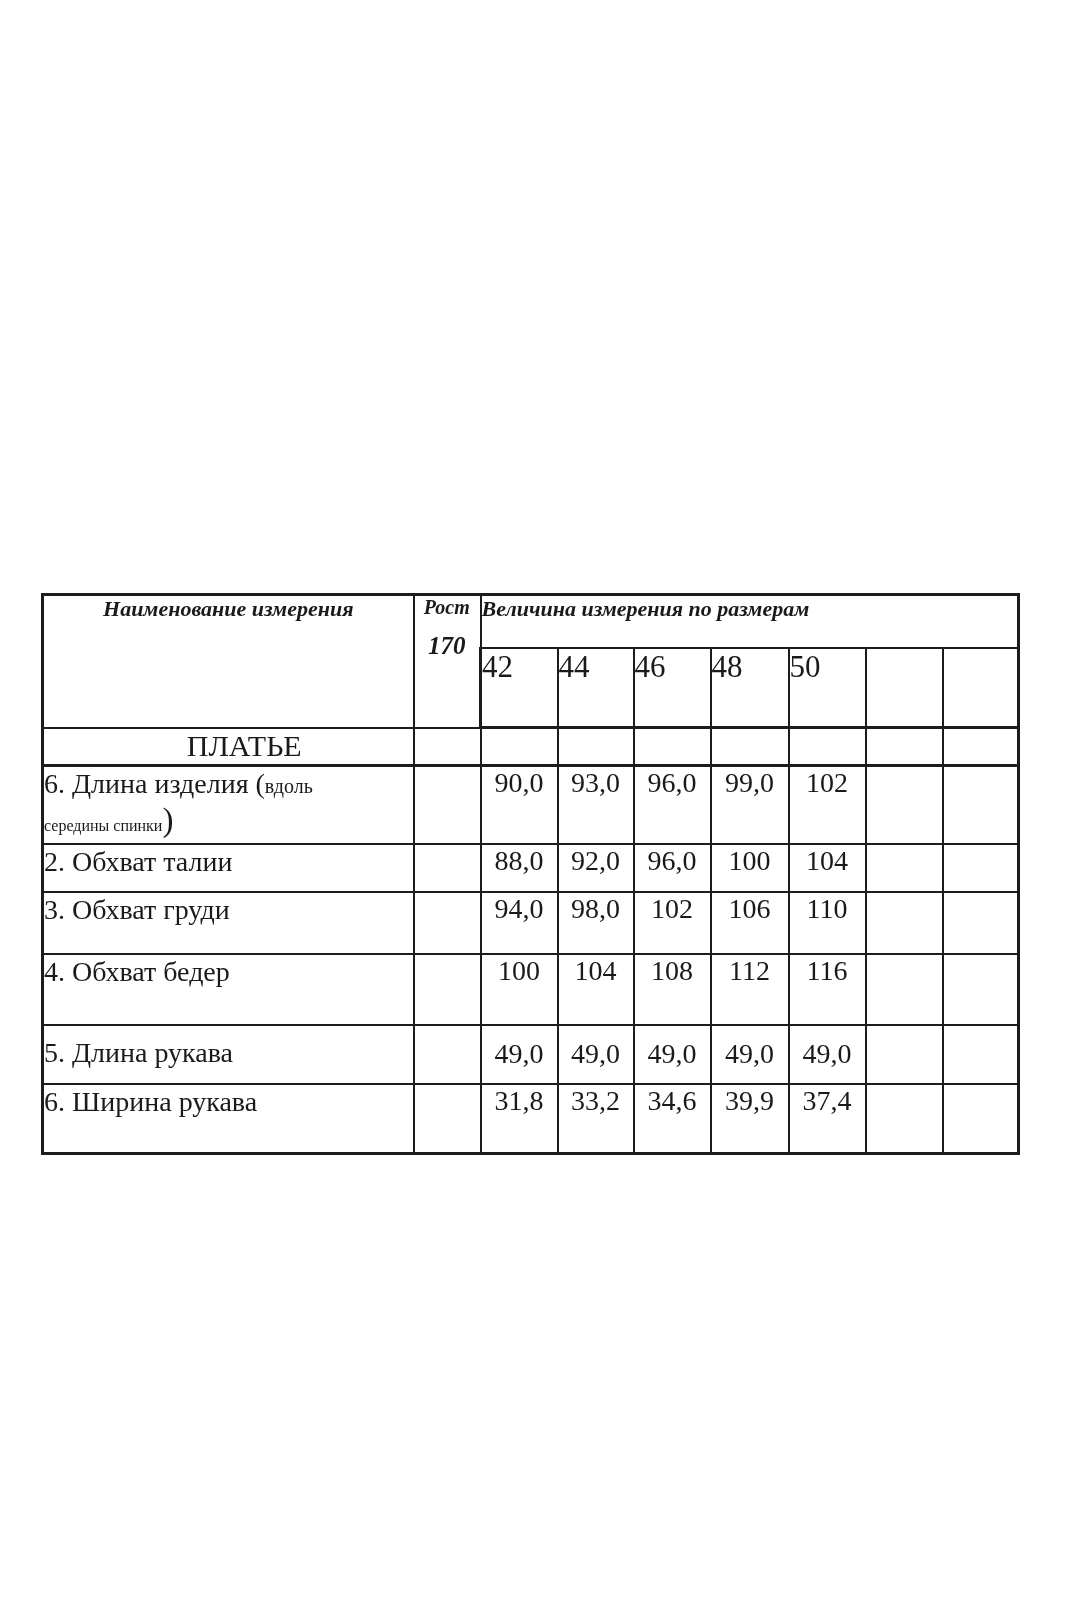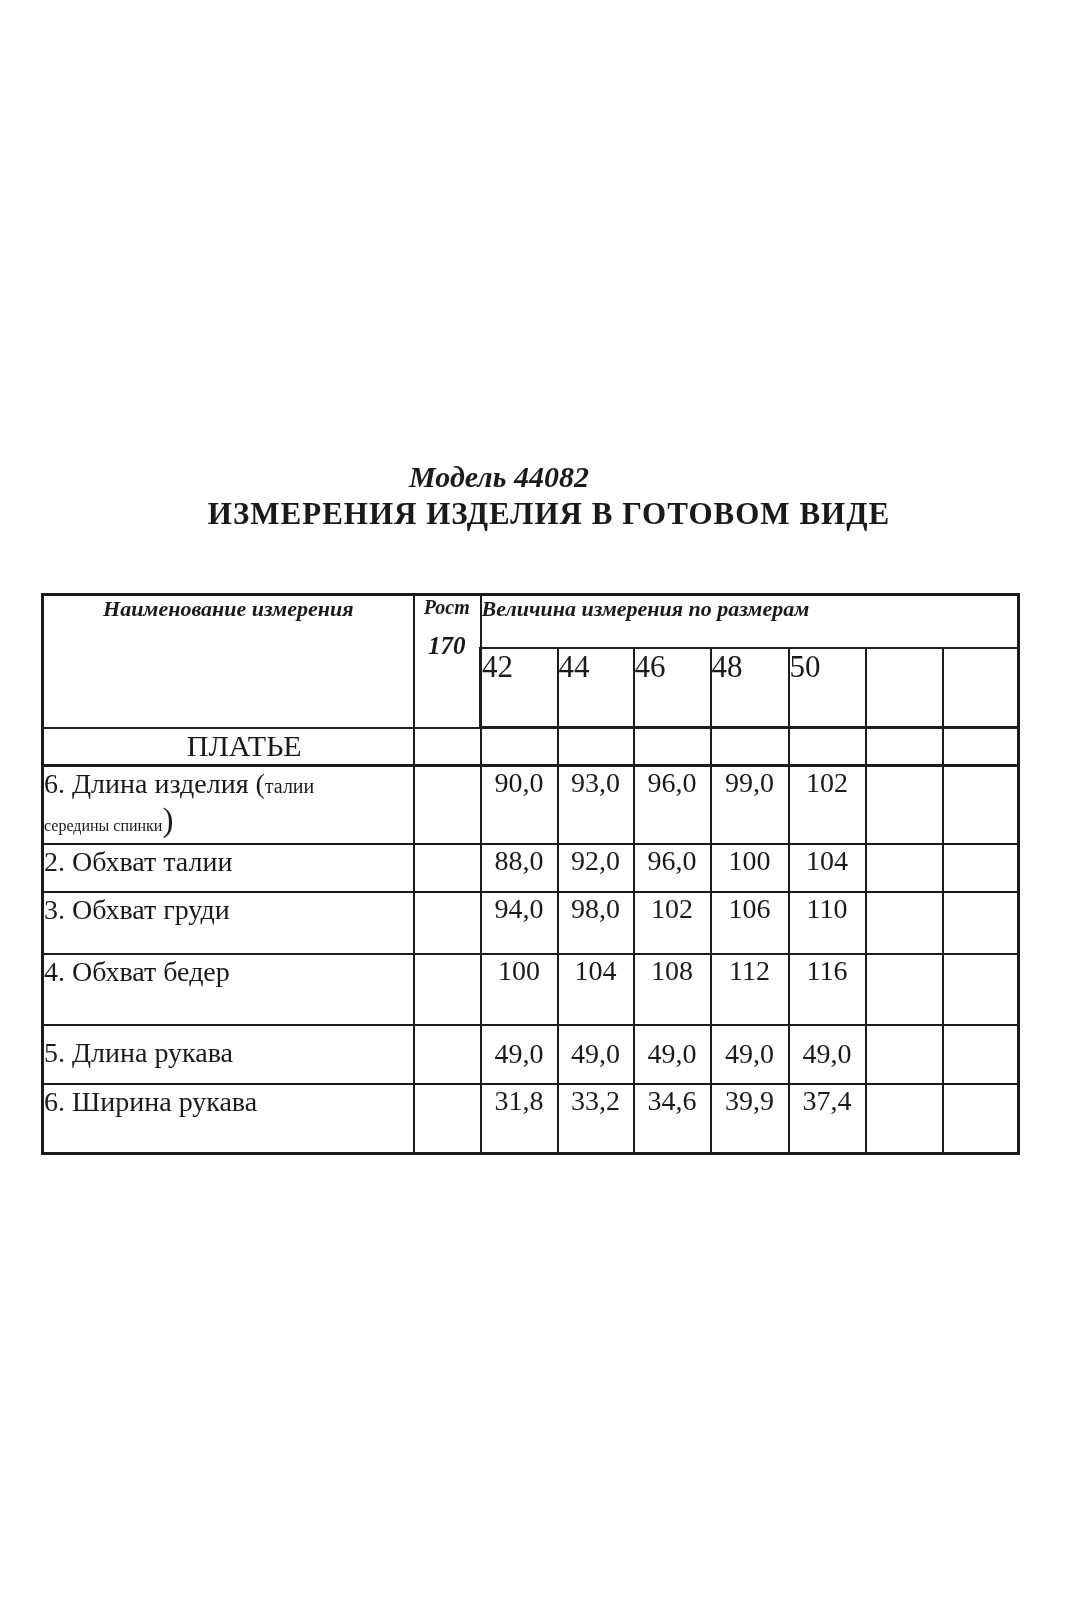--- a/index.html
+++ b/index.html
@@ -94,22 +94,20 @@
   .small-note { font-size: 20px; }
   .small-note-2 { font-size: 16px; margin-top: 33px; }
   .big-paren { font-size: 33px; font-weight: 400; }
   td.c-empty { }
 </style>
 </head>
 <body>
 
 <div id="page">
 
-  <div class="title-line-1">Модель 44082</div>
-  <div class="title-line-2">ИЗМЕРЕНИЯ ИЗДЕЛИЯ В ГОТОВОМ ВИДЕ</div>
 
   <table class="meas">
     <colgroup>
       <col style="width:371px">
         <col style="width:67px">
         <col style="width:77px">
       <col style="width:76px">
         <col style="width:77px">
         <col style="width:78px">
       <col style="width:77px">
@@ -144,21 +142,21 @@
       <td class="c-empty"></td>
       <td class="c-empty"></td>
       <td class="c-empty"></td>
       <td class="c-empty"></td>
       <td class="c-empty"></td>
       <td class="c-empty"></td>
     </tr>
 
     <tr style="height:76px">
       <td class="c-label">
-        <span>6. Длина изделия (</span><span class="small-note">талии</span><br>
+        <span>6. Длина изделия (</span><span class="small-note">вдоль</span><br>
         <span class="small-note-2">середины спинки</span><span class="big-paren">)</span>
       </td>
       <td class="c-empty"></td>
       <td class="c-value">90,0</td>
       <td class="c-value">93,0</td>
       <td class="c-value">96,0</td>
       <td class="c-value">99,0</td>
       <td class="c-value">102</td>
       <td class="c-value c-empty"></td>
       <td class="c-value c-empty"></td>

